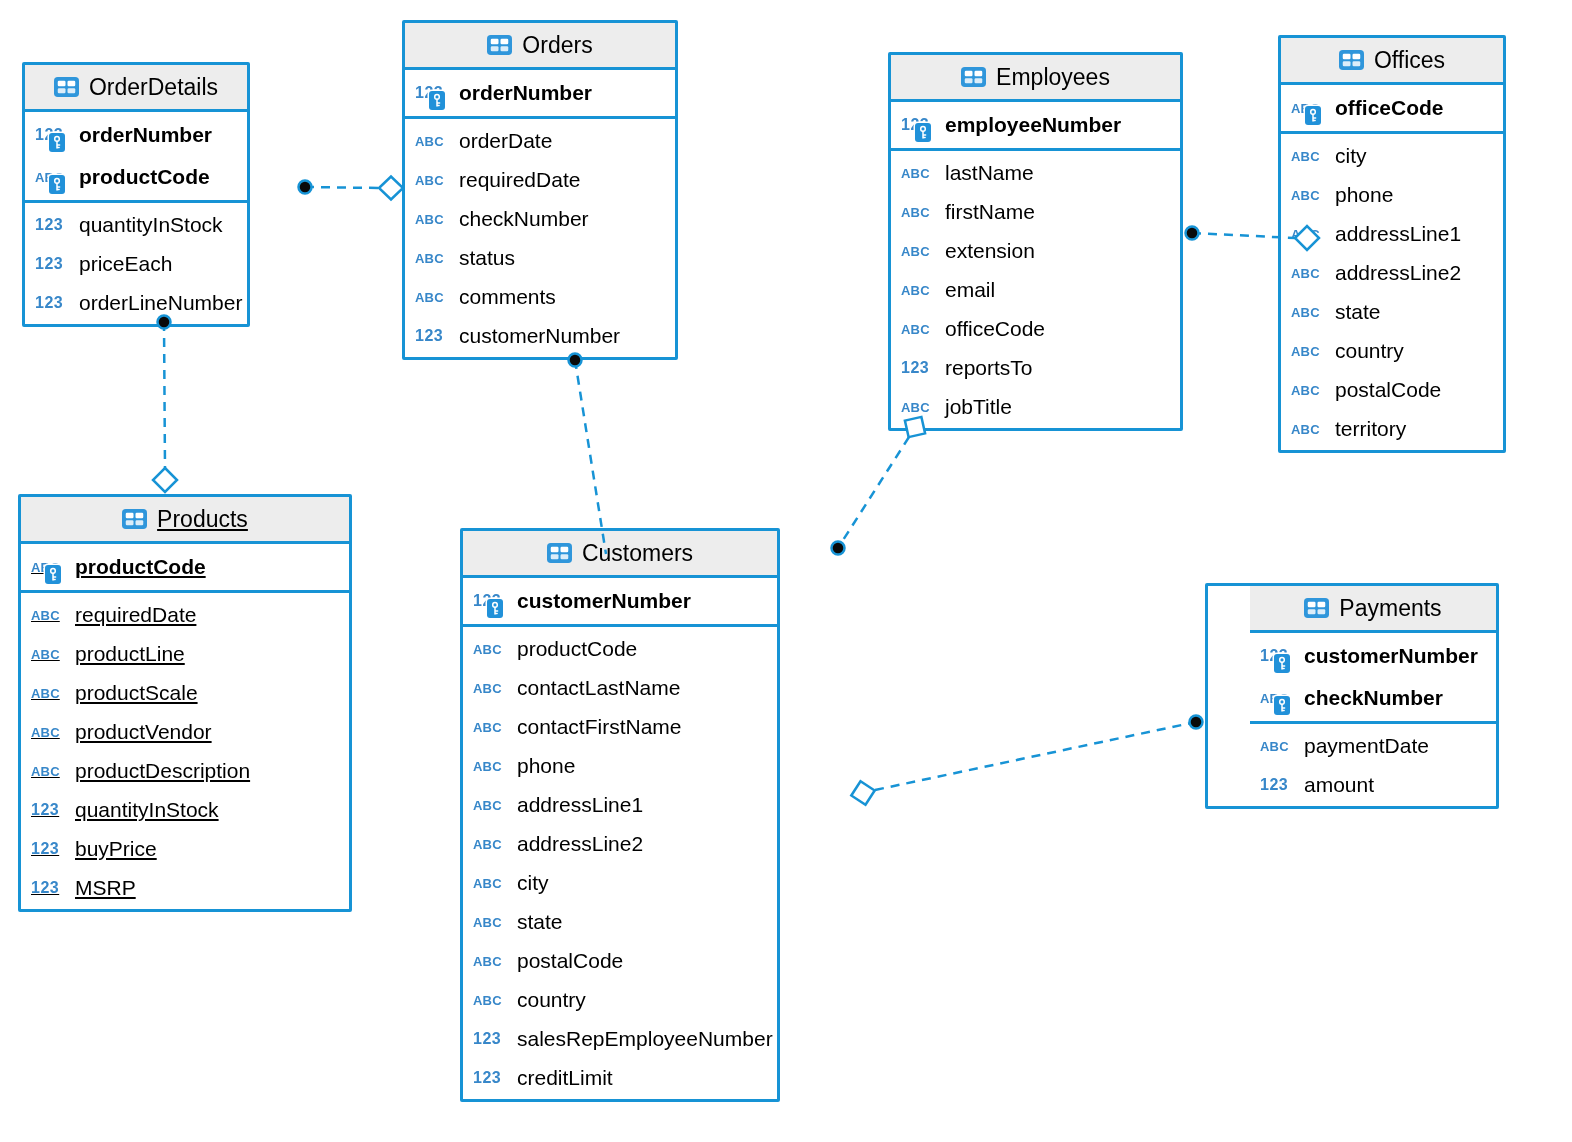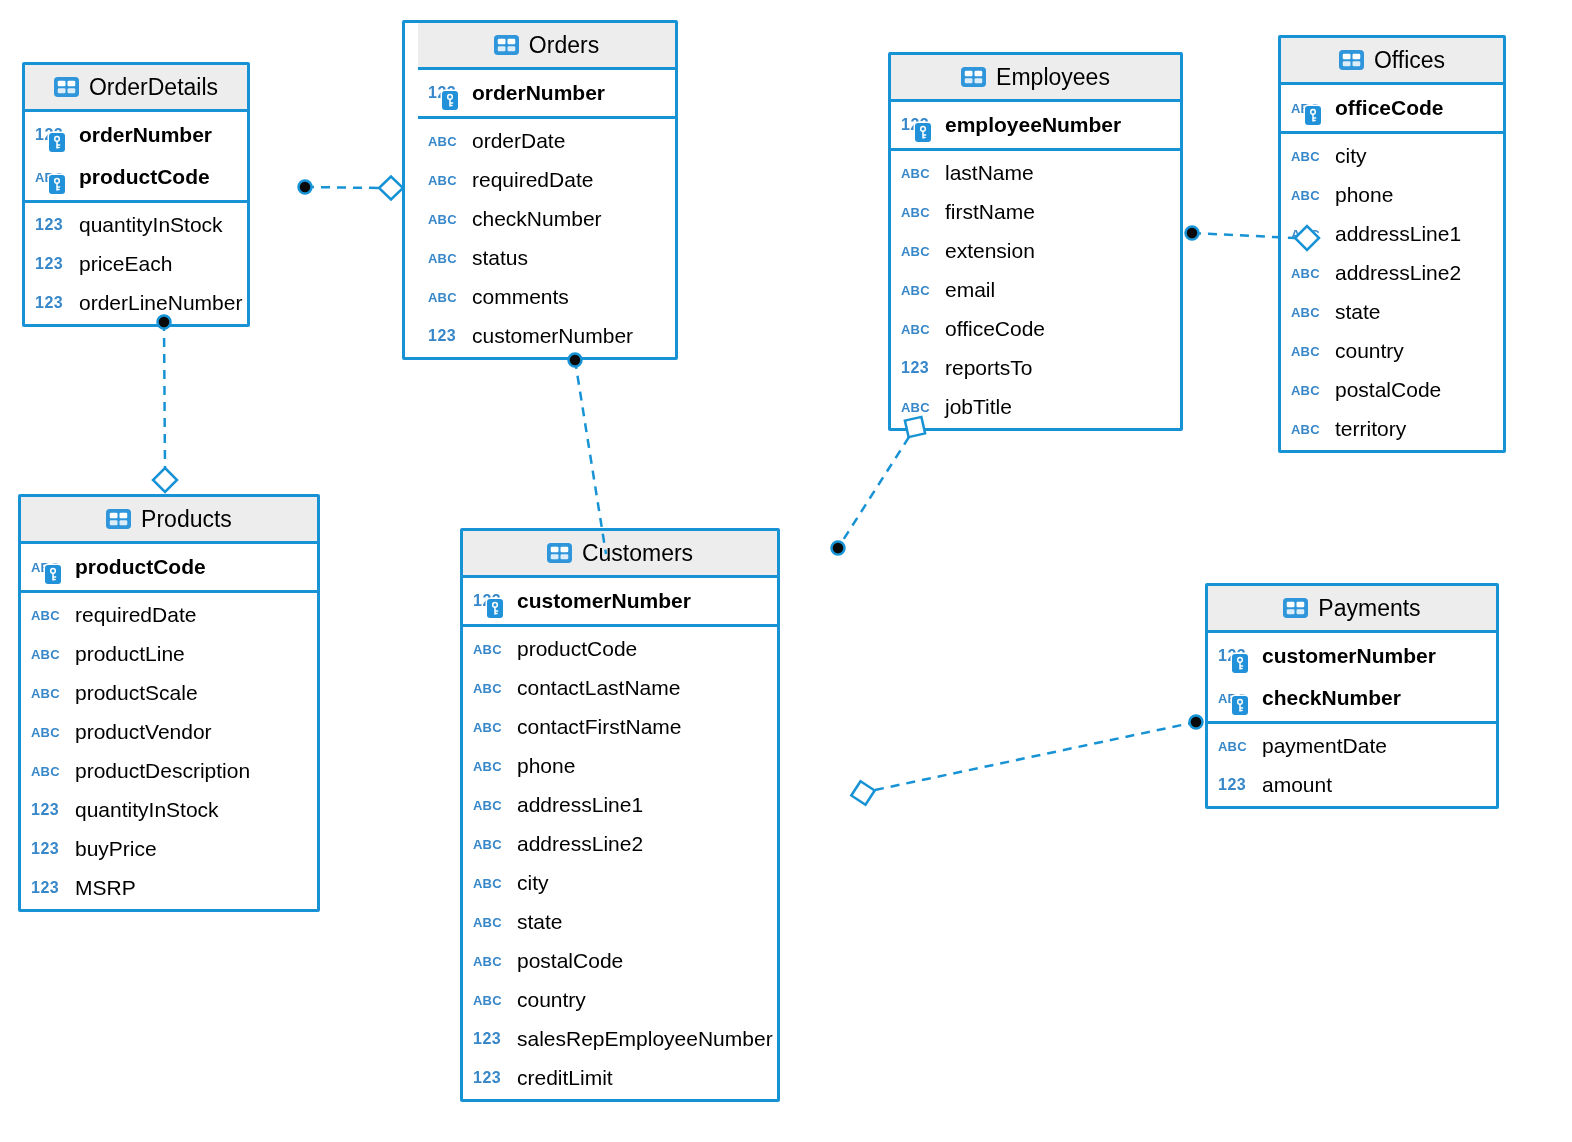--- a/index.html
+++ b/index.html
@@ -110,21 +110,21 @@
         <div class="row">
           <span class="type-badge"><span class="t-num">123</span></span>
           <span class="row-name">priceEach</span>
         </div>
         <div class="row">
           <span class="type-badge"><span class="t-num">123</span></span>
           <span class="row-name">orderLineNumber</span>
         </div>
       </div>
     </div>
-    <div class="tbl" style="left: 402px; top: 20px; width: 276px; padding-left: 13px;">
+    <div class="tbl" style="left: 402px; top: 20px; width: 276px;">
       <div class="tbl-header">
         <span class="tbl-icon">
           <svg width="25" height="20" viewBox="0 0 20 16">
             <rect width="20" height="16" rx="3" fill="#2f96db"></rect>
             <rect x="3" y="3" width="6.2" height="4.4" rx="1" fill="#ffffff"></rect>
             <rect x="10.8" y="3" width="6.2" height="4.4" rx="1" fill="#ffffff"></rect>
             <rect x="3" y="9" width="6.2" height="4" rx="1" fill="#dcedf9"></rect>
             <rect x="10.8" y="9" width="6.2" height="4" rx="1" fill="#dcedf9"></rect>
           </svg>
         </span>
@@ -275,21 +275,21 @@
         <div class="row">
           <span class="type-badge"><span class="t-txt">ABC</span></span>
           <span class="row-name">postalCode</span>
         </div>
         <div class="row">
           <span class="type-badge"><span class="t-txt">ABC</span></span>
           <span class="row-name">territory</span>
         </div>
       </div>
     </div>
-    <div class="tbl" style="left: 18px; top: 494px; width: 302px;">
+    <div class="tbl" style="left: 18px; top: 494px; width: 334px; text-decoration: underline;">
       <div class="tbl-header">
         <span class="tbl-icon">
           <svg width="25" height="20" viewBox="0 0 20 16">
             <rect width="20" height="16" rx="3" fill="#2f96db"></rect>
             <rect x="3" y="3" width="6.2" height="4.4" rx="1" fill="#ffffff"></rect>
             <rect x="10.8" y="3" width="6.2" height="4.4" rx="1" fill="#ffffff"></rect>
             <rect x="3" y="9" width="6.2" height="4" rx="1" fill="#dcedf9"></rect>
             <rect x="10.8" y="9" width="6.2" height="4" rx="1" fill="#dcedf9"></rect>
           </svg>
         </span>
@@ -409,21 +409,21 @@
         <div class="row">
           <span class="type-badge"><span class="t-num">123</span></span>
           <span class="row-name">salesRepEmployeeNumber</span>
         </div>
         <div class="row">
           <span class="type-badge"><span class="t-num">123</span></span>
           <span class="row-name">creditLimit</span>
         </div>
       </div>
     </div>
-    <div class="tbl" style="left: 1205px; top: 583px; width: 294px;">
+    <div class="tbl" style="left: 1205px; top: 583px; width: 294px; padding-left: 42px;">
       <div class="tbl-header">
         <span class="tbl-icon">
           <svg width="25" height="20" viewBox="0 0 20 16">
             <rect width="20" height="16" rx="3" fill="#2f96db"></rect>
             <rect x="3" y="3" width="6.2" height="4.4" rx="1" fill="#ffffff"></rect>
             <rect x="10.8" y="3" width="6.2" height="4.4" rx="1" fill="#ffffff"></rect>
             <rect x="3" y="9" width="6.2" height="4" rx="1" fill="#dcedf9"></rect>
             <rect x="10.8" y="9" width="6.2" height="4" rx="1" fill="#dcedf9"></rect>
           </svg>
         </span>

